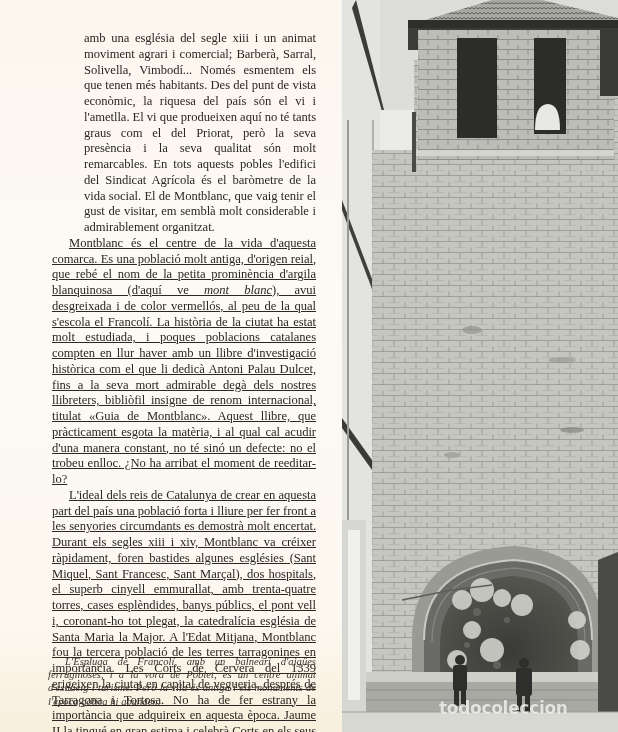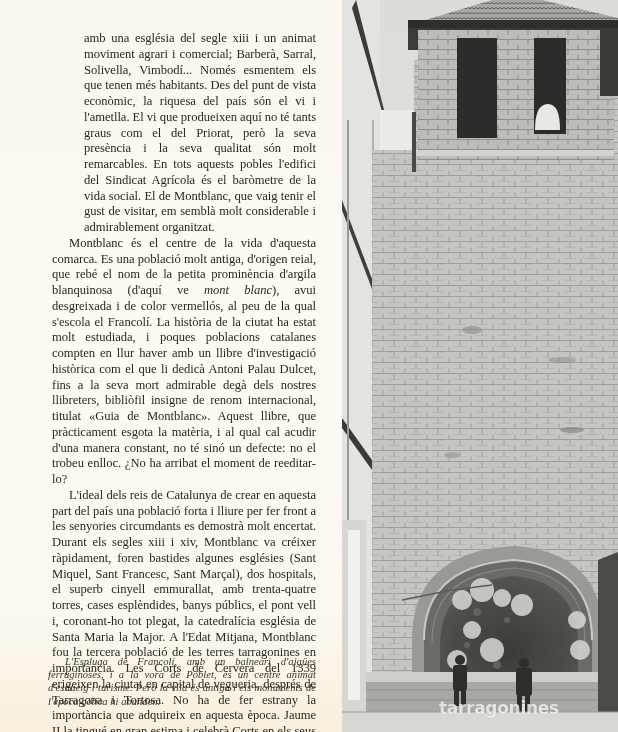--- a/index.html
+++ b/index.html
@@ -20,21 +20,21 @@
       width: 264px;
     }
     .para {
       font-size: 12.6px;
       line-height: 15.75px;
       text-align: justify;
       hyphens: manual;
       letter-spacing: -0.05px;
       color: #2b2723;
     }
-    .para.indent { text-indent: 17px; }
+    .para.indent { text-indent: 17px; text-decoration: underline; }
     .para.noindent { text-indent: 0; margin-left: 32px; }
     .para .ital { font-style: italic; }
 
     .caption {
       position: absolute;
       left: 48px;
       top: 655px;
       width: 268px;
       font-style: italic;
       font-size: 10.6px;
@@ -186,15 +186,15 @@
         <rect x="174" y="668" width="16" height="28" rx="3"></rect>
         <rect x="175" y="695" width="5" height="18"></rect>
         <rect x="183" y="695" width="5" height="18"></rect>
       </g>
 
       <rect x="0" y="712" width="276" height="20" fill="#d8d8d3"></rect>
       <path d="M0 712 H276" stroke="#9d9d98" stroke-width="1"></path>
     </svg>
   </div>
 
-  <div class="watermark">tarragonines</div>
+  <div class="watermark">todocoleccion</div>
 
 </div>
 
 </body></html>

